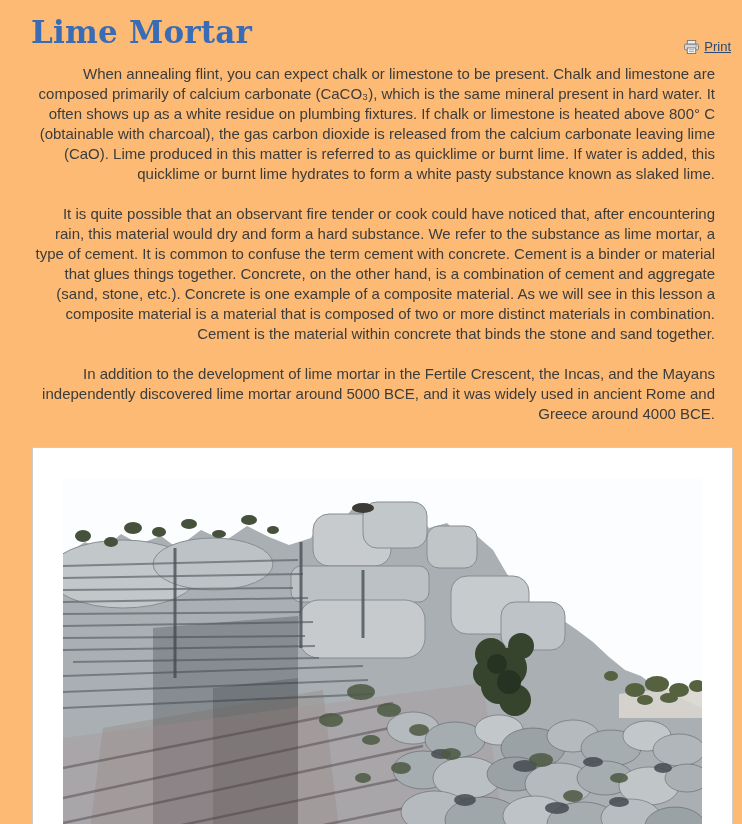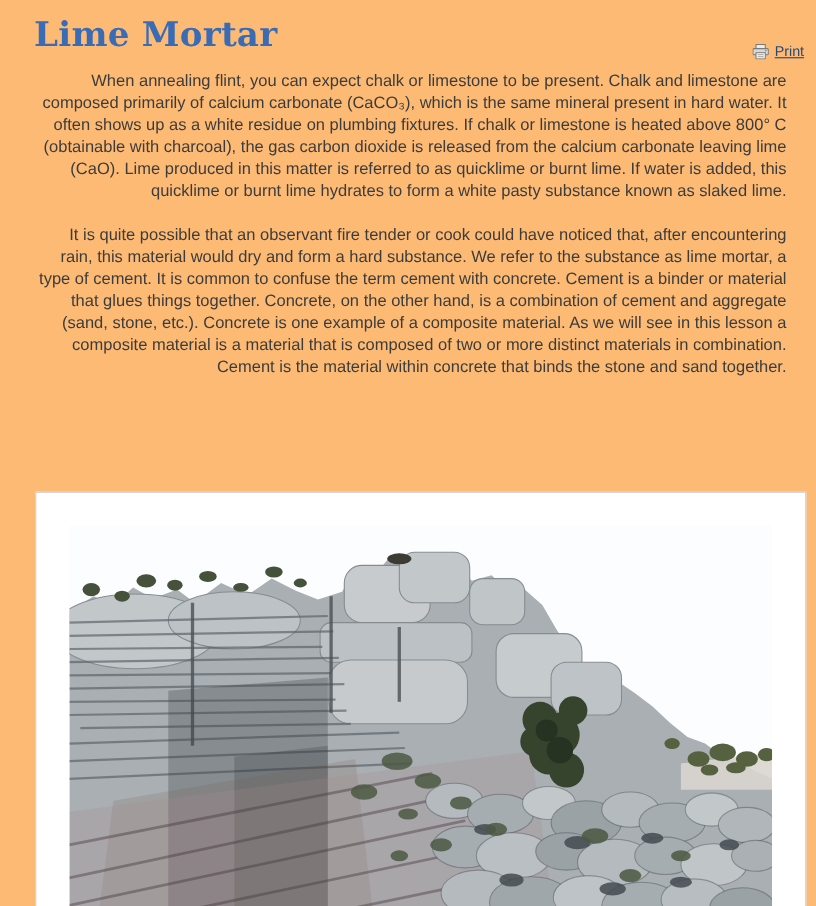--- a/index.html
+++ b/index.html
@@ -87,20 +87,21 @@
         <line x1="5" y1="12.5" x2="11" y2="12.5" stroke="#9a9a9a"></line>
         <circle cx="13" cy="6.5" r="0.8" fill="#8a8a8a"></circle>
       </svg>
     </span>
     <span class="print-label">Print</span>
   </a>
 
   <div class="content">
     <p>When annealing flint, you can expect chalk or limestone to be present. Chalk and limestone are composed primarily of calcium carbonate (CaCO₃), which is the same mineral present in hard water. It often shows up as a white residue on plumbing fixtures. If chalk or limestone is heated above 800° C (obtainable with charcoal), the gas carbon dioxide is released from the calcium carbonate leaving lime (CaO). Lime produced in this matter is referred to as quicklime or burnt lime. If water is added, this quicklime or burnt lime hydrates to form a white pasty substance known as slaked lime.</p>
     <p>It is quite possible that an observant fire tender or cook could have noticed that, after encountering rain, this material would dry and form a hard substance. We refer to the substance as lime mortar, a type of cement. It is common to confuse the term cement with concrete. Cement is a binder or material that glues things together. Concrete, on the other hand, is a combination of cement and aggregate (sand, stone, etc.). Concrete is one example of a composite material. As we will see in this lesson a composite material is a material that is composed of two or more distinct materials in combination. Cement is the material within concrete that binds the stone and sand together.</p>
+    <p>In addition to the development of lime mortar in the Fertile Crescent, the Incas, and the Mayans independently discovered lime mortar around 5000 BCE, and it was widely used in ancient Rome and Greece around 4000 BCE.</p>
   </div>
 
   <figure class="photo-frame">
     <div class="photo">
       <svg width="639" height="560" viewBox="0 0 639 560">
 
         <rect x="0" y="0" width="639" height="560" fill="#fcfdfe"></rect>
 
         <path d="M0,78 L22,64 L40,72 L58,56 L76,66 L98,58 L114,70 L138,52 L162,63 L184,48 L206,59 L226,67 L248,60 L260,38 L276,47 L290,30 L310,37 L328,26 L350,33 L366,50 L384,45 L400,61 L414,58 L430,72 L444,96 L458,112 L468,130 L484,127 L498,141 L514,152 L530,164 L546,179 L562,192 L578,198 L594,210 L610,216 L626,224 L639,230 L639,560 L0,560 Z" fill="#a9afb3"></path>
 

